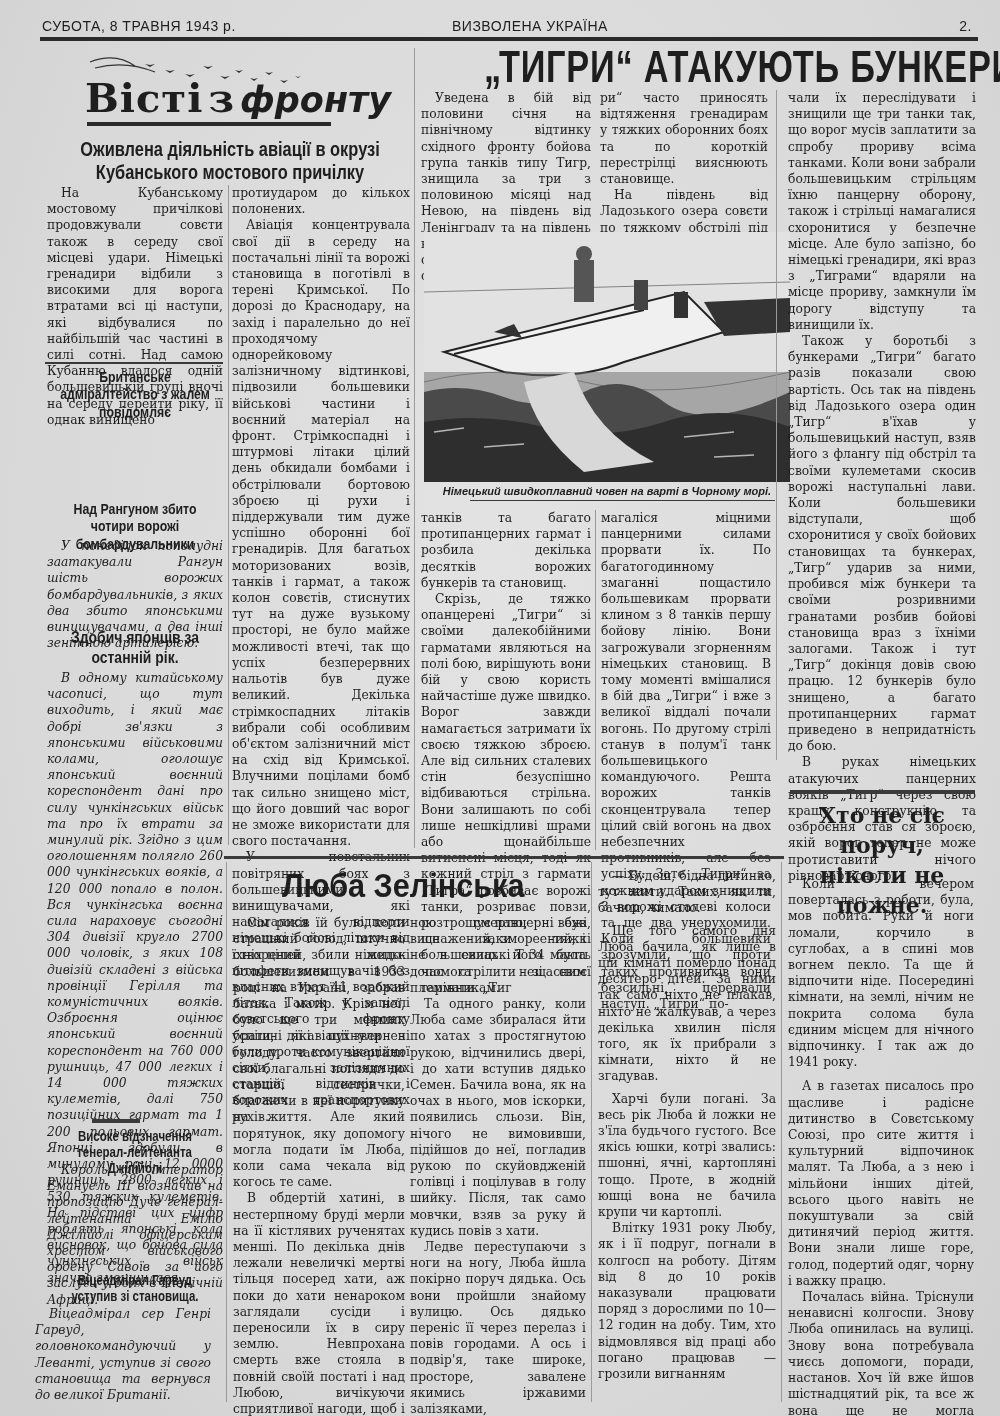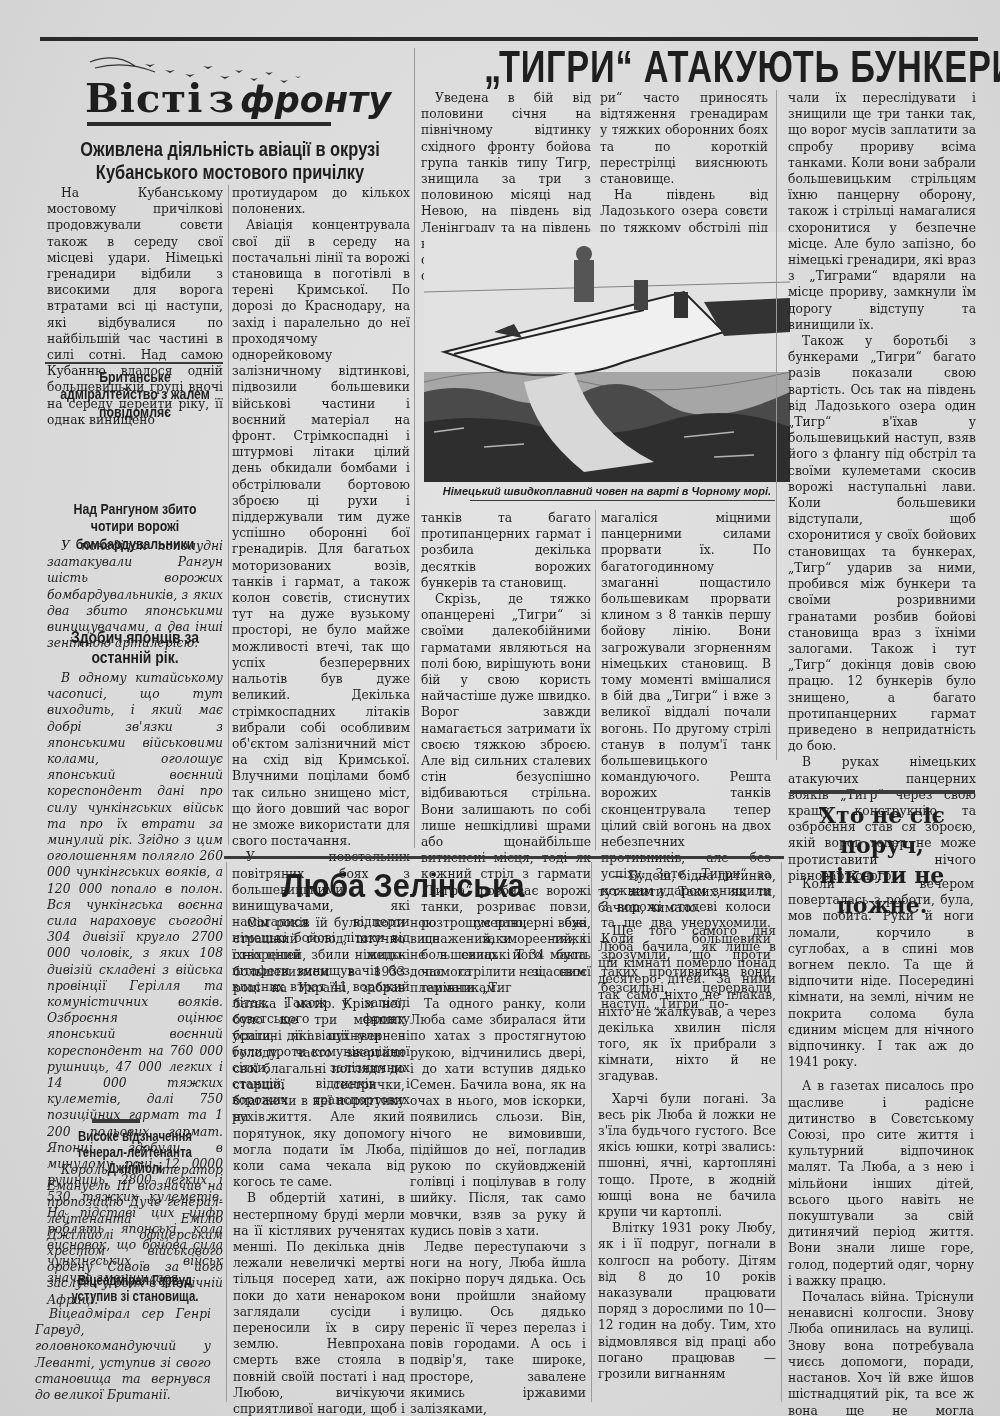--- a/index.html
+++ b/index.html
@@ -32,20 +32,25 @@
     transform: scaleX(0.78); transform-origin: left center; white-space: nowrap; letter-spacing: 1px; }
   .caption { font-style: italic; font-weight: bold; font-family: "Liberation Sans", sans-serif;
     font-size: 11px; text-align: center; }
   .slogan { font-family: "DejaVu Serif", serif; font-weight: bold; font-size: 22px; line-height: 30px; text-align: center; }
 </style>
 </head>
 <body>
 
 <div class="page">
 
+  <div class="masthead">
+    <span class="mast-left">СУБОТА, 8 ТРАВНЯ 1943 р.</span>
+    <span class="mast-center">ВИЗВОЛЕНА УКРАЇНА</span>
+    <span class="mast-right">2.</span>
+  </div>
   <div class="rule-thick"></div>
 
   <div class="abs" style="left:85px; top:52px; width:250px; height:76px;">
     <svg width="250" height="40" style="position:absolute;left:0;top:0">
       <path d="M5 10 Q30 0 50 14 M10 16 Q40 8 70 20" stroke="#333" fill="none" stroke-width="1.2"></path>
       <g fill="#333">
         <path d="M60 12 l5 3 l5 -3 l-5 1z"></path>
           <path d="M80 18 l5 3 l5 -3 l-5 1z"></path>
         <path d="M100 22 l5 3 l5 -3 l-5 1z"></path>
           <path d="M118 14 l5 3 l5 -3 l-5 1z"></path>

